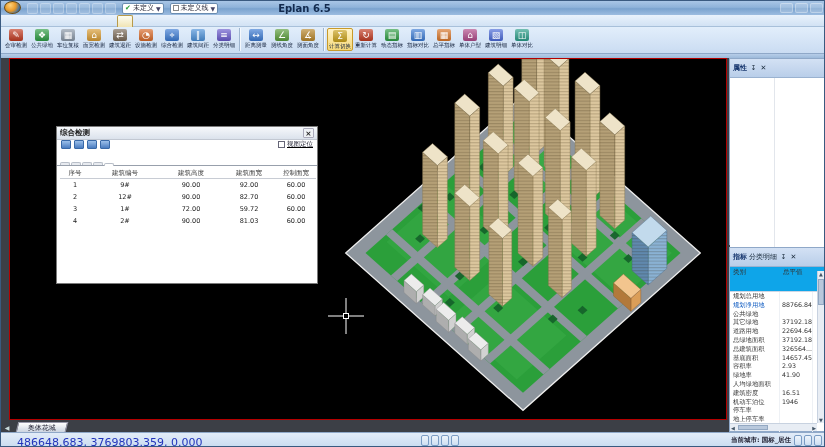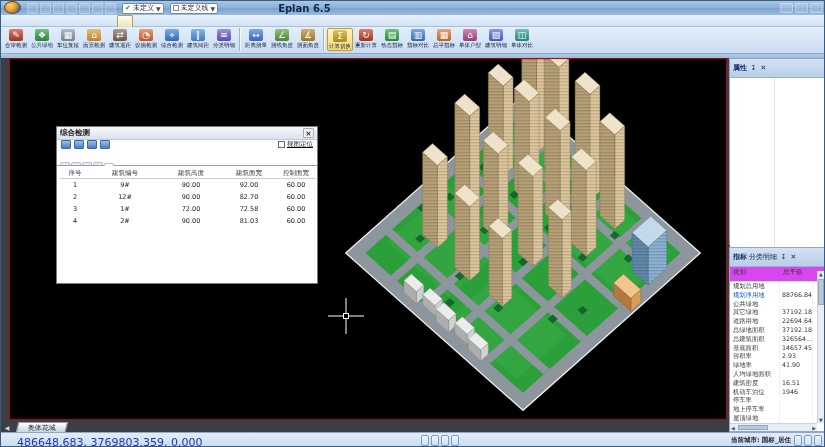--- a/index.html
+++ b/index.html
@@ -74,21 +74,21 @@
   
   .panel{position:absolute;left:728px;width:96px;background:#fff;border:1px solid #8fa8c8;}
   .panel-title{height:19px;background:linear-gradient(180deg,#d3e1f4 0%,#b9cee9 100%);display:flex;align-items:center;
     padding:0 3px;border-bottom:1px solid #9ab2d0;}
   .panel-title b{font-size:7px;color:#17366e;}
   .panel-title i{font-size:7px;color:#234;margin-left:2px;font-style:normal;}
   .pt-btn{margin-left:auto;font-size:7px;color:#345;width:9px;text-align:center;font-style:normal;}
   .pt-btn + .pt-btn{margin-left:1px;}
   .props-body{position:relative;height:173px;background:#fff;}
   .props-divider{position:absolute;left:44px;top:0;bottom:0;width:1px;background:#e2e6ec;}
-  .ind-head{display:flex;height:15px;background:#d946ef;border-bottom:1px solid #ccd6e4;}
+  .ind-head{display:flex;height:25px;background:#0ea5e9;border-bottom:1px solid #ccd6e4;}
   .ind-head span{font-size:6.5px;color:#333;line-height:11px;padding-left:3px;}
   .ind-rows{height:148px;overflow:hidden;}
   .ind-row{display:flex;height:8.8px;line-height:8.8px;}
   .ind-row span{font-size:6.3px;color:#333;white-space:nowrap;overflow:hidden;}
   .ind-row .lab{width:50px;padding-left:3px;border-right:1px solid #eef1f5;}
   .ind-row .val{width:33px;padding-left:2px;border-right:1px solid #eef1f5;}
   .ind-row.link .lab{color:#0a58c0;}
   .vsb{position:absolute;right:0;top:23px;bottom:8px;width:7px;background:#e8edf4;border-left:1px solid #c8d2e0;}
   .vsb .thumb{position:absolute;left:0;top:8px;width:6px;height:26px;background:#b8c8dc;border:1px solid #93a8c2;}
   .vsb .ar{position:absolute;left:0;width:6px;font-size:5px;color:#456;text-align:center;}
@@ -460,21 +460,21 @@
             <span class="c0">2</span>
             <span class="c1">12#</span>
             <span class="c2">90.00</span>
             <span class="c3">82.70</span>
             <span class="c4">60.00</span>
           </div>
           <div class="dt-row">
             <span class="c0">3</span>
             <span class="c1">1#</span>
             <span class="c2">72.00</span>
-            <span class="c3">72.58</span>
+            <span class="c3">59.72</span>
             <span class="c4">60.00</span>
           </div>
           <div class="dt-row">
             <span class="c0">4</span>
             <span class="c1">2#</span>
             <span class="c2">90.00</span>
             <span class="c3">81.03</span>
             <span class="c4">60.00</span>
           </div>
         </div>

